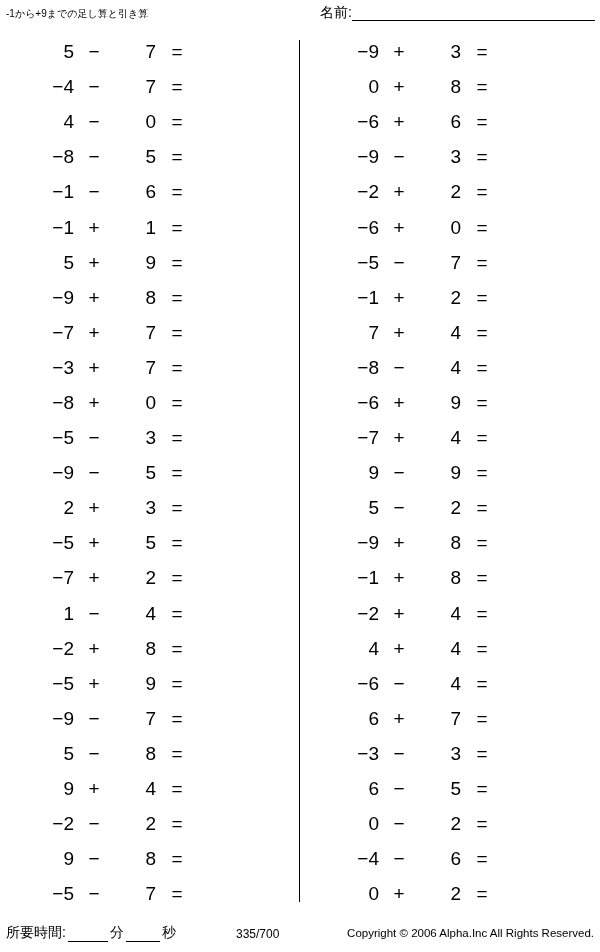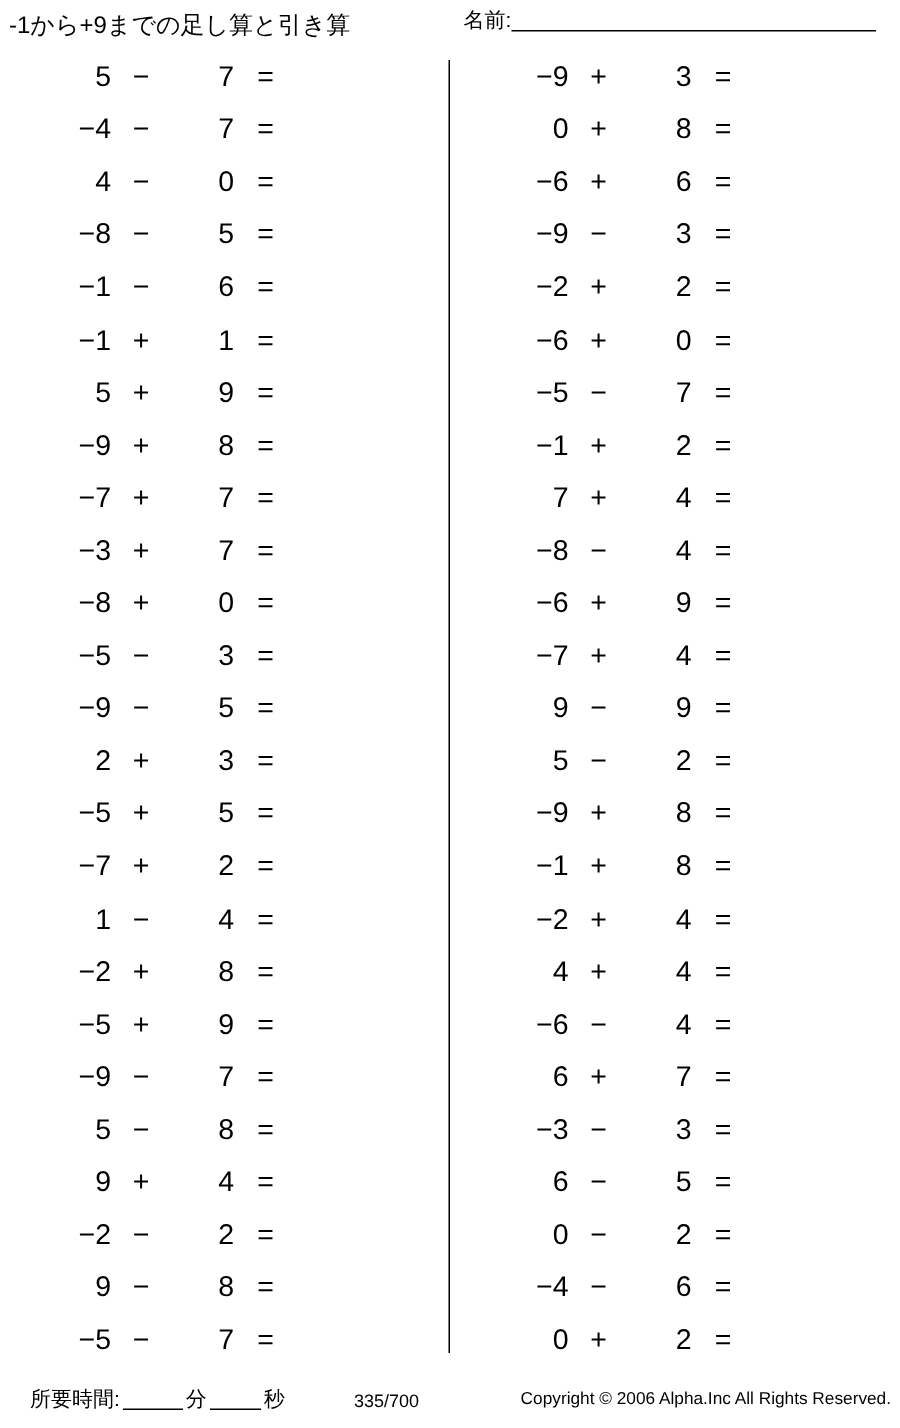--- a/index.html
+++ b/index.html
@@ -26,30 +26,30 @@
     position: absolute;
     top: 0;
     left: 0;
     width: 600px;
     height: 32px;
   }
   .header-title {
     position: absolute;
     left: 6px;
     top: 7px;
-    font-size: 16px;
+    font-size: 10px;
     letter-spacing: 0px;
     white-space: nowrap;
   }
   .name-block {
     position: absolute;
-    left: 309px;
+    left: 320px;
     top: 4px;
     display: flex;
-    align-items: center;
+    align-items: flex-start;
     white-space: nowrap;
   }
   .name-label {
     font-size: 14px;
     line-height: 16px;
   }
   .name-line {
     display: inline-block;
     width: 243px;
     border-bottom: 1px solid #000;
@@ -103,26 +103,26 @@
   
   .footer {
     position: absolute;
     left: 0;
     bottom: 0;
     width: 600px;
     height: 36px;
   }
   .footer-left {
     position: absolute;
-    left: 20px;
+    left: 6px;
     top: 8px;
     font-size: 14px;
     white-space: nowrap;
     display: flex;
-    align-items: flex-start;
+    align-items: flex-end;
   }
   .time-line {
     display: inline-block;
     width: 40px;
     border-bottom: 1px solid #000;
     height: 15px;
     margin: 0 2px;
   }
   .time-line2 {
     display: inline-block;

